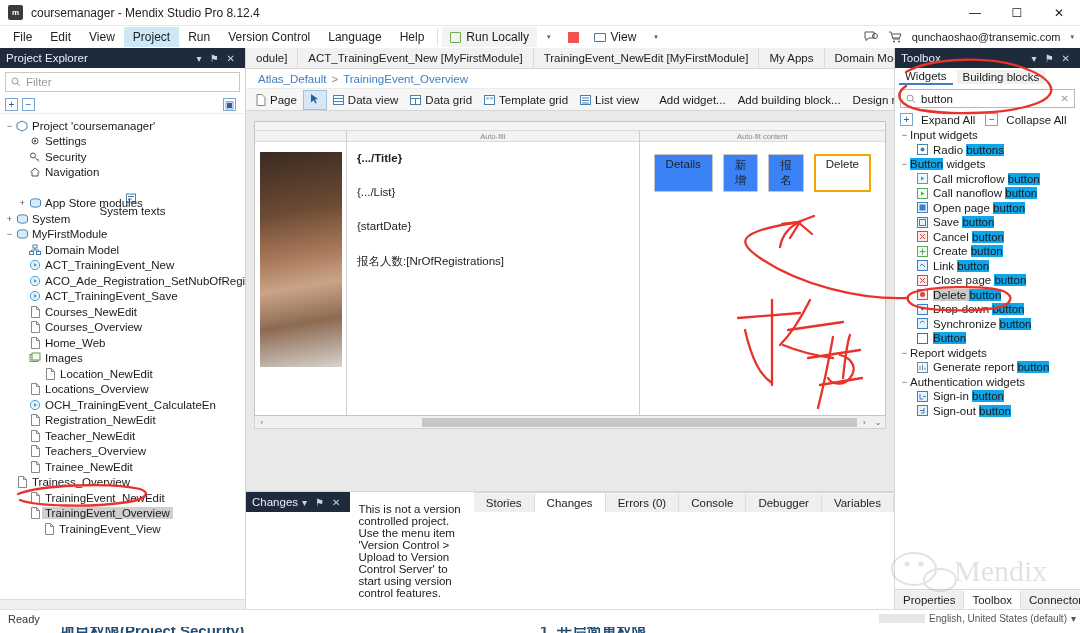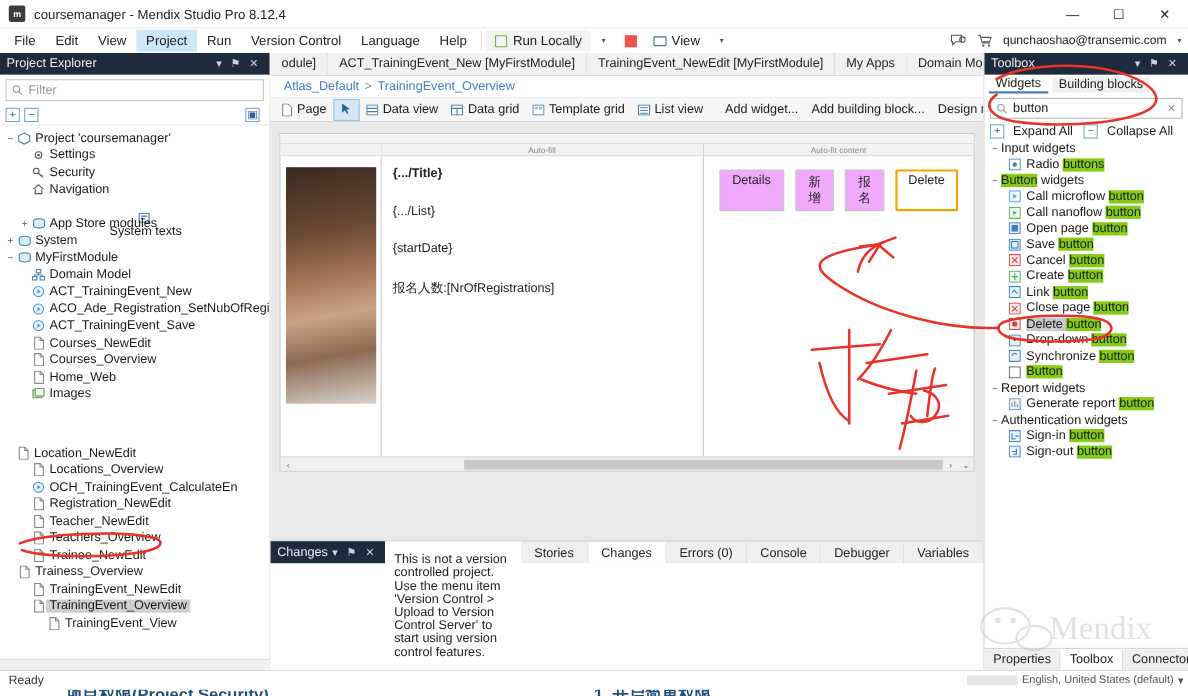--- a/index.html
+++ b/index.html
@@ -88,21 +88,21 @@
   .col { border-right:1px solid #cfcfcf; display:flex; flex-direction:column; }
   .col:last-child { border-right:none; }
   .collabel { height:11px; background:#f2f2f2; border-bottom:1px solid #dcdcdc;
               font-size:7.5px; color:#888; text-align:center; line-height:11px; }
   .colbody { flex:1; padding:10px; }
   .photo { width:82px; height:215px; border-radius:0px;
            background:linear-gradient(170deg,#3a2a22 0%,#6b4a33 28%,#a9785a 48%,#caa488 62%,#8c6a52 78%,#d8d2cc 100%);}
   .fld { font-size:11.5px; color:#222; margin-bottom:22px; }
   .fld.b { font-weight:bold; }
   .btnrow { display:flex; gap:10px; padding:12px 14px; }
-  .mbtn { border:1px solid #c6c6c6; background:#f0abfc; padding:3px 11px; font-size:11.5px;
+  .mbtn { border:1px solid #c6c6c6; background:#3b82f6; padding:3px 11px; font-size:11.5px;
           color:#222; border-radius:1px; }
   .mbtn.hl { border:2px solid #f0a500; background:#fff; padding:2px 10px; }
   .hscroll { height:13px; background:#f0f0f0; border:1px solid #d2d2d2; border-top:none;
              display:flex; align-items:center; }
   .hsarrow { width:14px; text-align:center; font-size:8px; color:#666; }
   .hsthumb { height:9px; background:#c8c8c8; flex:0 0 auto; }
 
   
   .changespanel { height:118px; background:#fff; border-top:1px solid #d6d6d6;
                   display:flex; flex-direction:row; }
@@ -124,21 +124,21 @@
   .searchbox { border:1px solid #b8b8b8; height:19px; display:flex; align-items:center;
                gap:5px; padding:0 5px; background:#fff; font-size:11.5px; }
   .searchbox .x { margin-left:auto; color:#999; font-size:10px; }
   .exrow { display:flex; align-items:center; gap:4px; padding:2px 5px; font-size:11.5px; }
   .wtree { flex:1; font-size:11.5px; overflow:hidden; }
   .wgroup { display:flex; align-items:center; height:14.5px; padding-left:4px; }
   .wgroup .tw { width:11px; color:#555; font-size:9px; text-align:center; }
   .witem { display:flex; align-items:center; height:14.5px; padding-left:22px; }
   .wicon { width:11px; height:11px; border:1px solid #8aa; margin-right:5px;
            display:flex; align-items:center; justify-content:center; font-size:7px; flex:0 0 11px;}
-  .hl-y { background:#84cc16; }
+  .hl-y { background:#0ea5e9; }
   .witem.selected .wname { background:#c9c9c9; }
 
   
   .statusbar { height:18px; background:#fff; border-top:1px solid #dedede;
                display:flex; align-items:center; padding-left:8px; font-size:11px; color:#333;
                position:relative; }
   .statusbar .langbox { position:absolute; right:4px; display:flex; align-items:center;
                         gap:4px; font-size:10px; color:#555; }
   .bottomcut { height:12px; overflow:hidden; position:relative; background:#fff; }
   .cutText { position:absolute; top:-5px; font-size:15px; font-weight:bold; color:#1f4e79; }
@@ -383,21 +383,21 @@
           <div class="trow" style="padding-left: 17px;">
             <span class="tw"></span>
             <span class="ticon">
               <svg width="12" height="12" viewBox="0 0 12 12">
                 <rect x="1" y="2.5" width="8" height="7" fill="#e3efdc" stroke="#6a9a5a"></rect>
                 <rect x="3" y="1" width="8" height="7" fill="#f3f8f0" stroke="#6a9a5a"></rect>
               </svg>
             </span>
             <span class="tlabel">Images</span>
           </div>
-          <div class="trow" style="padding-left: 3px; margin-top: 38px;">
+          <div class="trow" style="padding-left: 32px;">
             <span class="tw"></span>
             <span class="ticon">
               <svg width="11" height="12" viewBox="0 0 11 12">
                 <path d="M1.5 .5h5l3 3v8h-8z" fill="#fff" stroke="#888"></path>
                 <path d="M6.5 .5v3h3" fill="none" stroke="#888"></path>
               </svg>
             </span>
             <span class="tlabel">Location_NewEdit</span>
           </div>
           <div class="trow" style="padding-left: 17px;">

